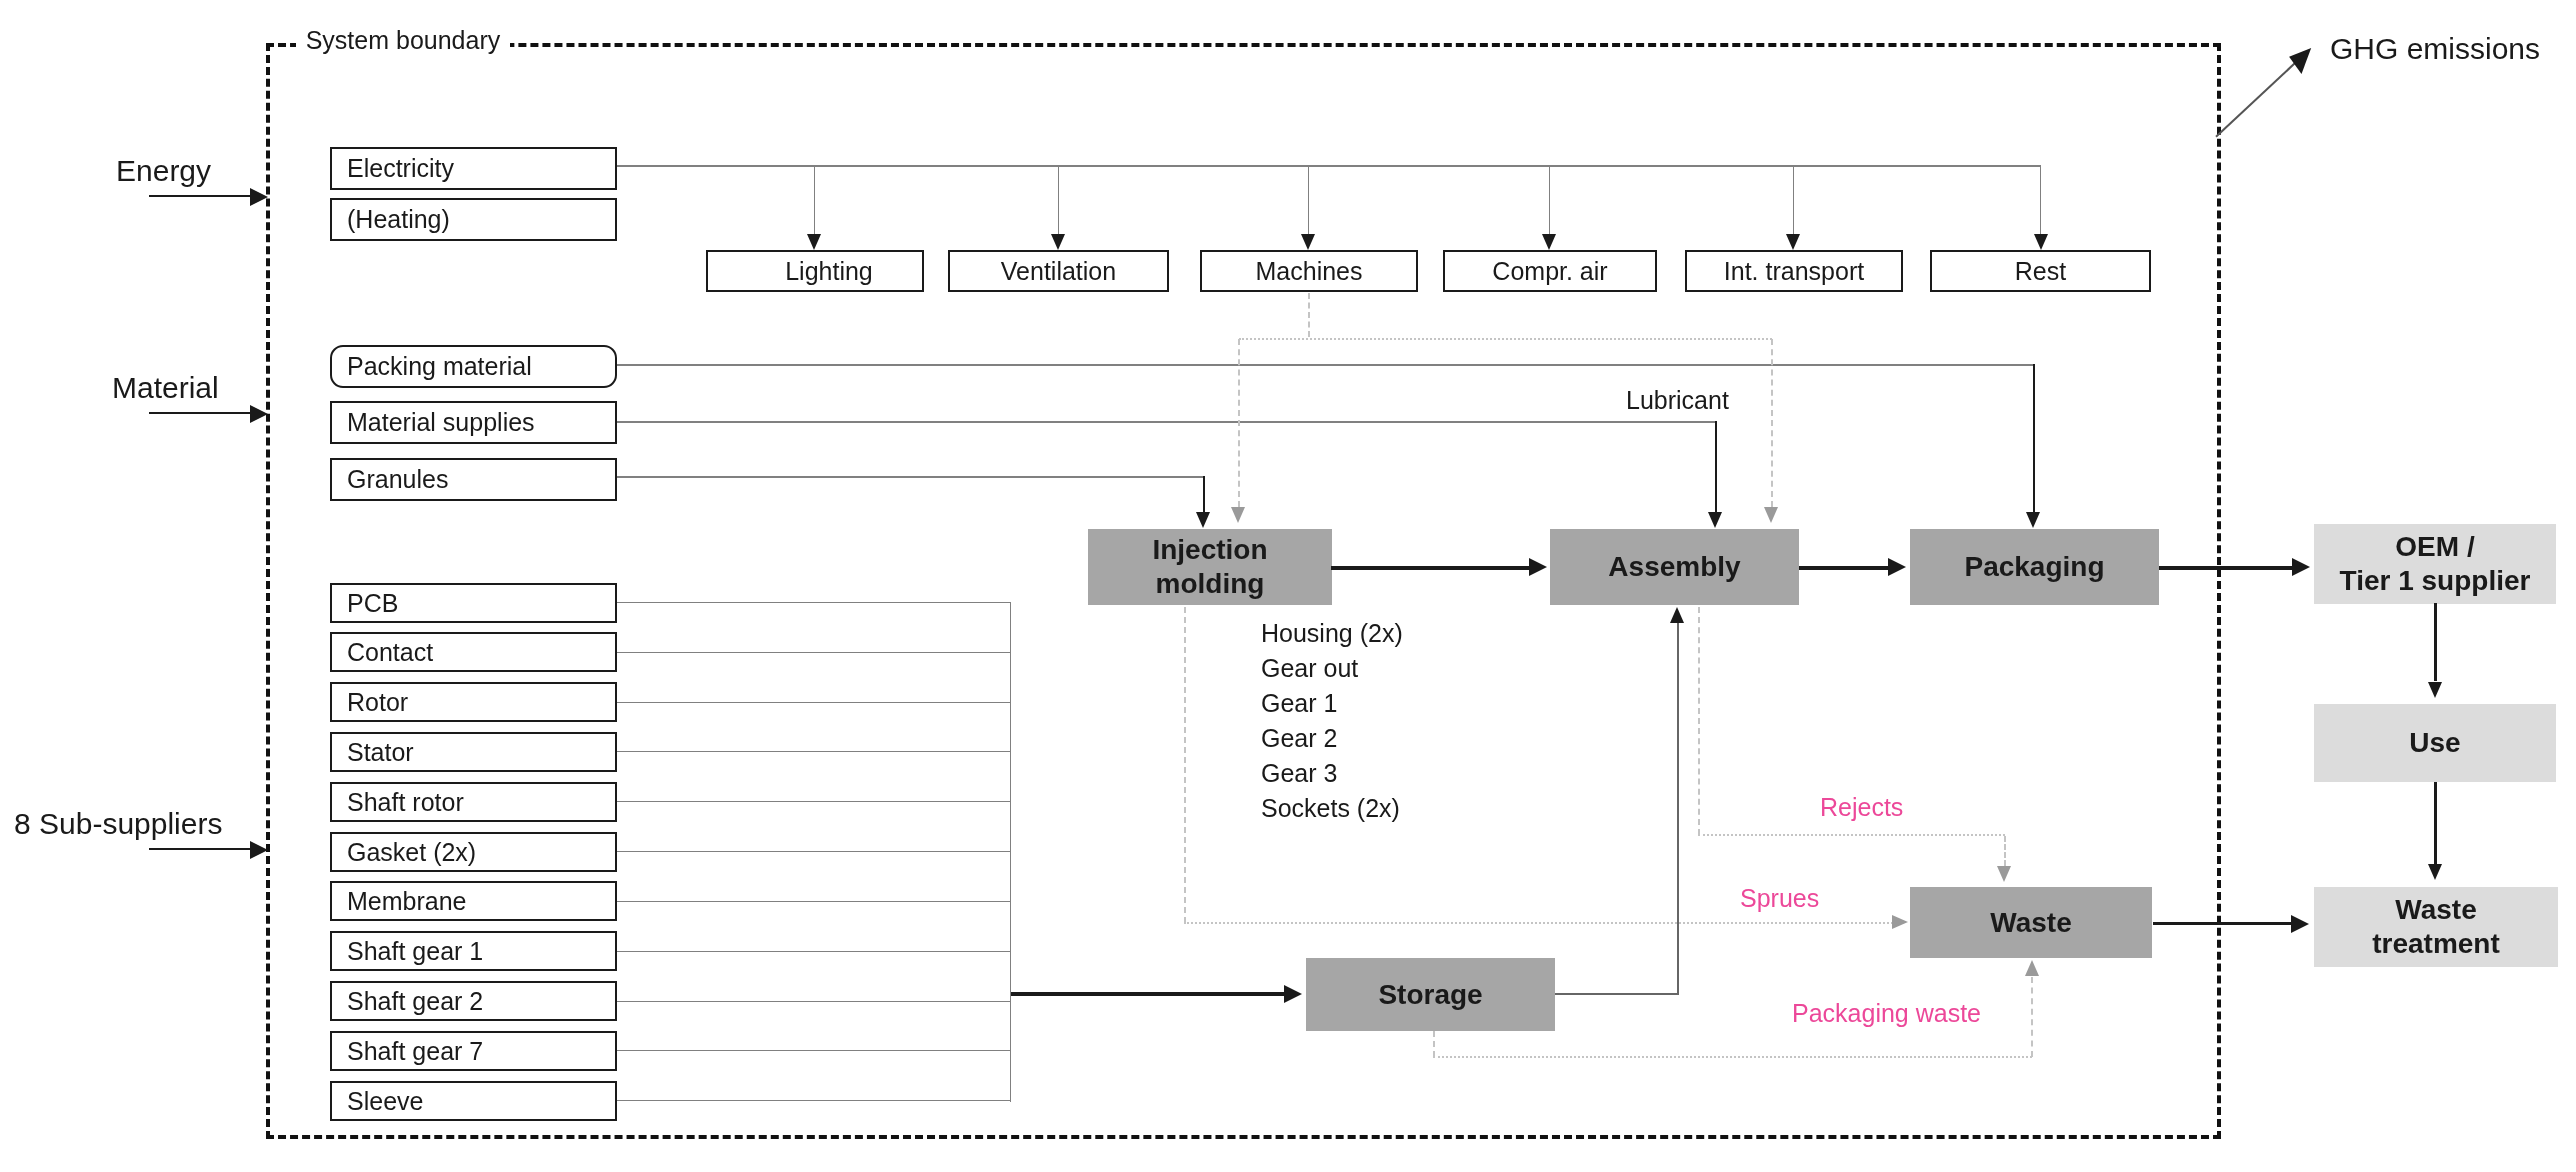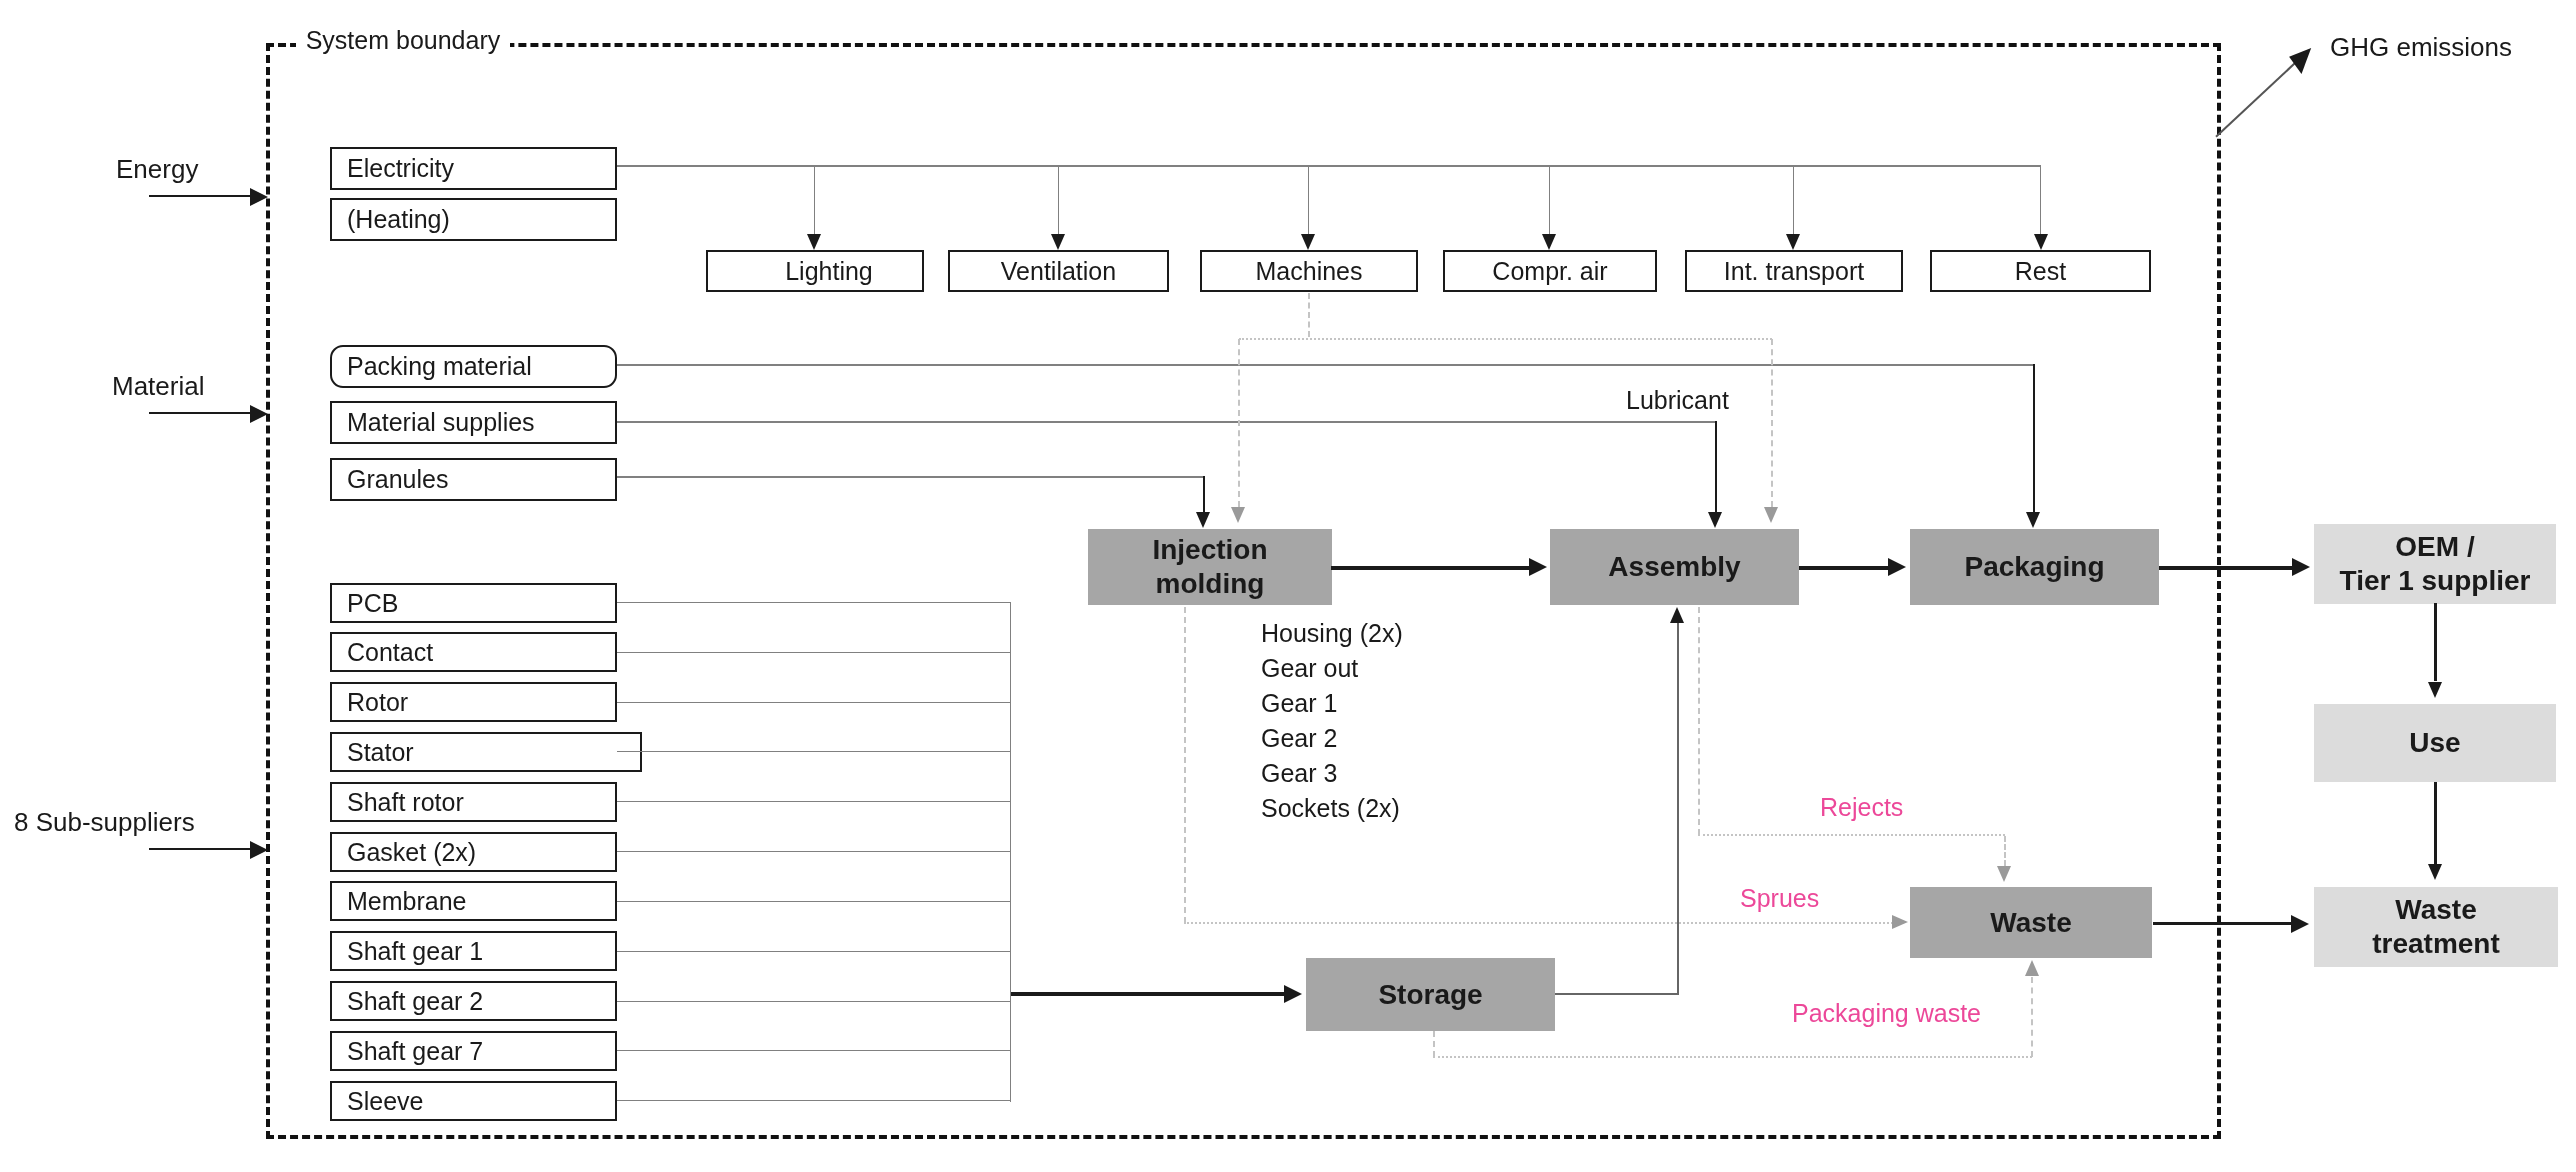--- a/index.html
+++ b/index.html
@@ -20,21 +20,21 @@
   .doth{position:absolute;border-top:2.8px dotted #c4c4c4;}
   
   .ar{position:absolute;width:0;height:0;}
   .ar.down{border-left:7.6px solid transparent;border-right:7.6px solid transparent;border-top:16.6px solid #1a1a1a;}
   .ar.right{border-top:9px solid transparent;border-bottom:9px solid transparent;border-left:18px solid #1a1a1a;}
   .ar.up{border-left:7.6px solid transparent;border-right:7.6px solid transparent;border-bottom:16.6px solid #1a1a1a;}
   .ar.gdown{border-left:7.6px solid transparent;border-right:7.6px solid transparent;border-top:16.6px solid #9a9a9a;}
   .ar.gright{border-top:7.6px solid transparent;border-bottom:7.6px solid transparent;border-left:16.6px solid #9a9a9a;}
   .ar.gup{border-left:7.6px solid transparent;border-right:7.6px solid transparent;border-bottom:16.6px solid #9a9a9a;}
   .glabel{position:absolute;color:#ec4899;font-size:25px;white-space:nowrap;}
-  .slabel{position:absolute;font-size:26px;white-space:nowrap;}
+  .slabel{position:absolute;font-size:30px;white-space:nowrap;}
   .boundary{position:absolute;left:266px;top:43px;width:1955px;height:1096px;border:4.2px dashed #111;box-sizing:border-box;}
   .sb-label{position:absolute;left:296px;top:26px;background:#fff;padding:0 9.7px;font-size:25px;white-space:nowrap;}
   .parts{position:absolute;left:1261px;top:616px;font-size:25px;line-height:35px;white-space:nowrap;}
 </style>
 </head>
 <body>
 
 <div class="boundary"></div>
 <div class="sb-label">System boundary</div>
 
@@ -128,21 +128,21 @@
 
 <div class="wbox" style="left:330px;top:583px;width:287px;height:40px;">
     <span>PCB</span>
   </div>
 <div class="wbox" style="left:330px;top:632px;width:287px;height:40px;">
     <span>Contact</span>
   </div>
 <div class="wbox" style="left:330px;top:682px;width:287px;height:40px;">
     <span>Rotor</span>
   </div>
-<div class="wbox" style="left:330px;top:732px;width:312px;height:40px;">
+<div class="wbox" style="left:330px;top:732px;width:287px;height:40px;">
     <span>Stator</span>
   </div>
 <div class="wbox" style="left:330px;top:782px;width:287px;height:40px;">
     <span>Shaft rotor</span>
   </div>
 <div class="wbox" style="left:330px;top:832px;width:287px;height:40px;">
     <span>Gasket (2x)</span>
   </div>
 <div class="wbox" style="left:330px;top:881px;width:287px;height:40px;">
     <span>Membrane</span>

